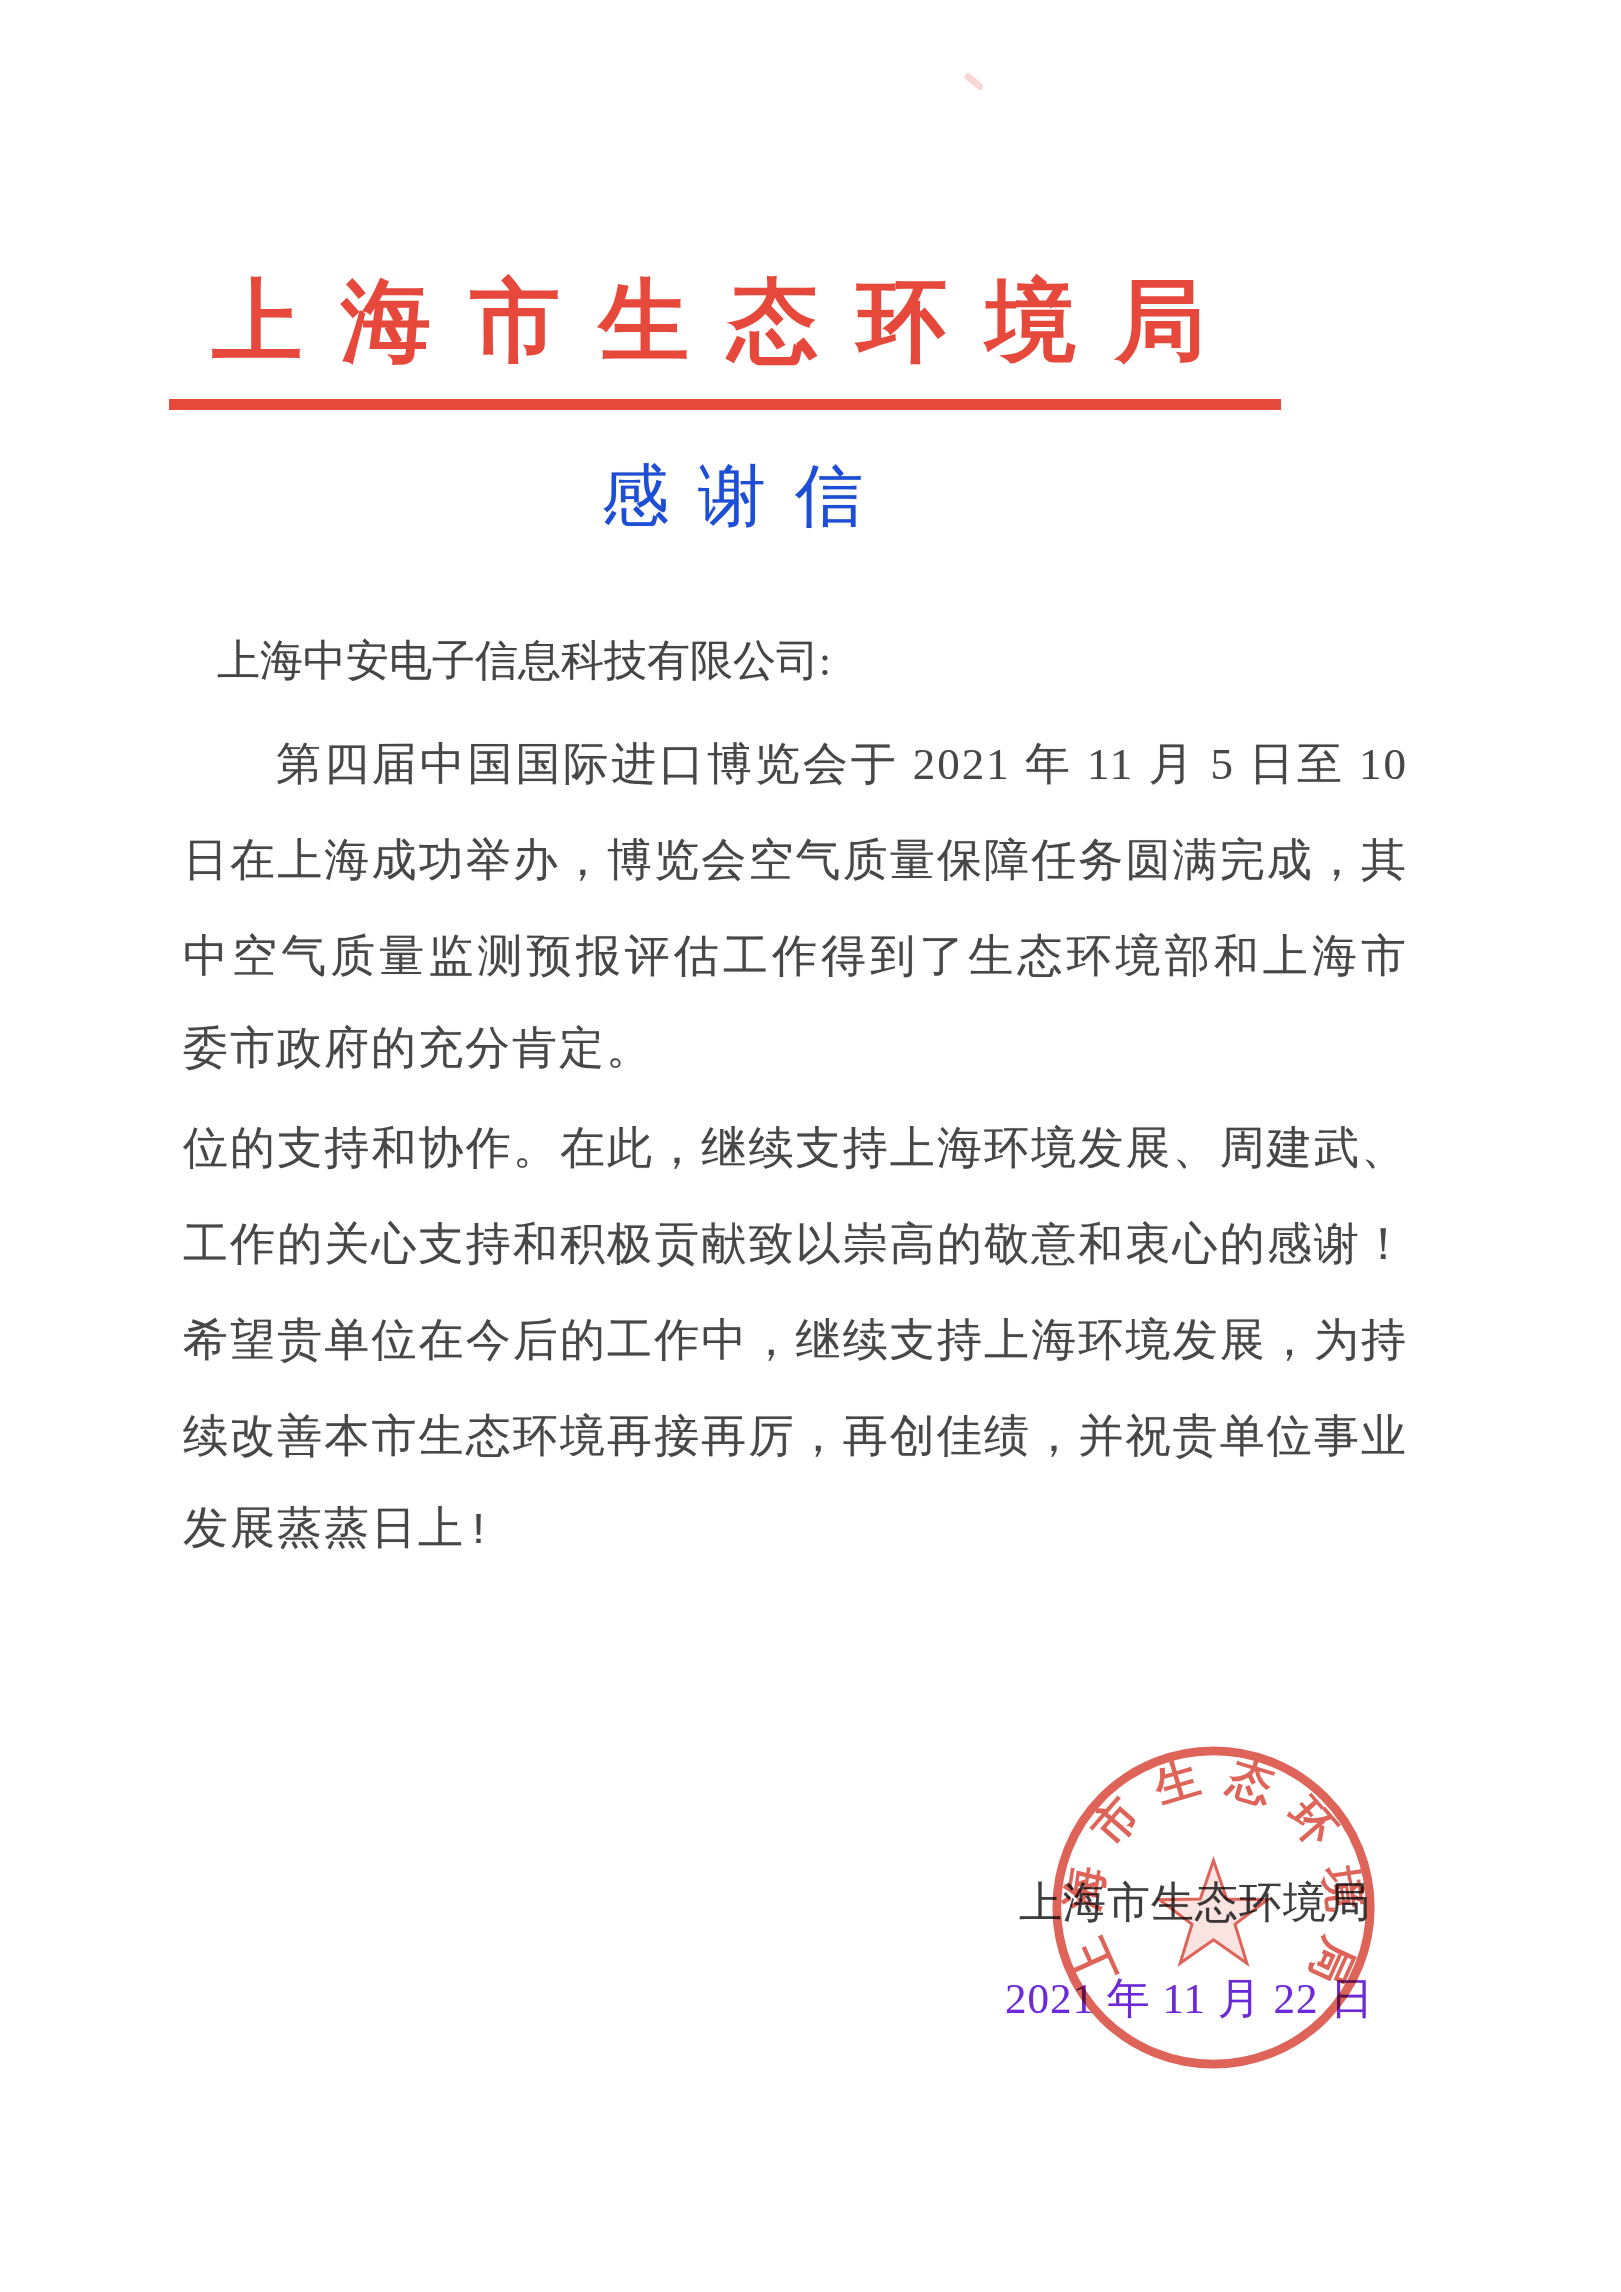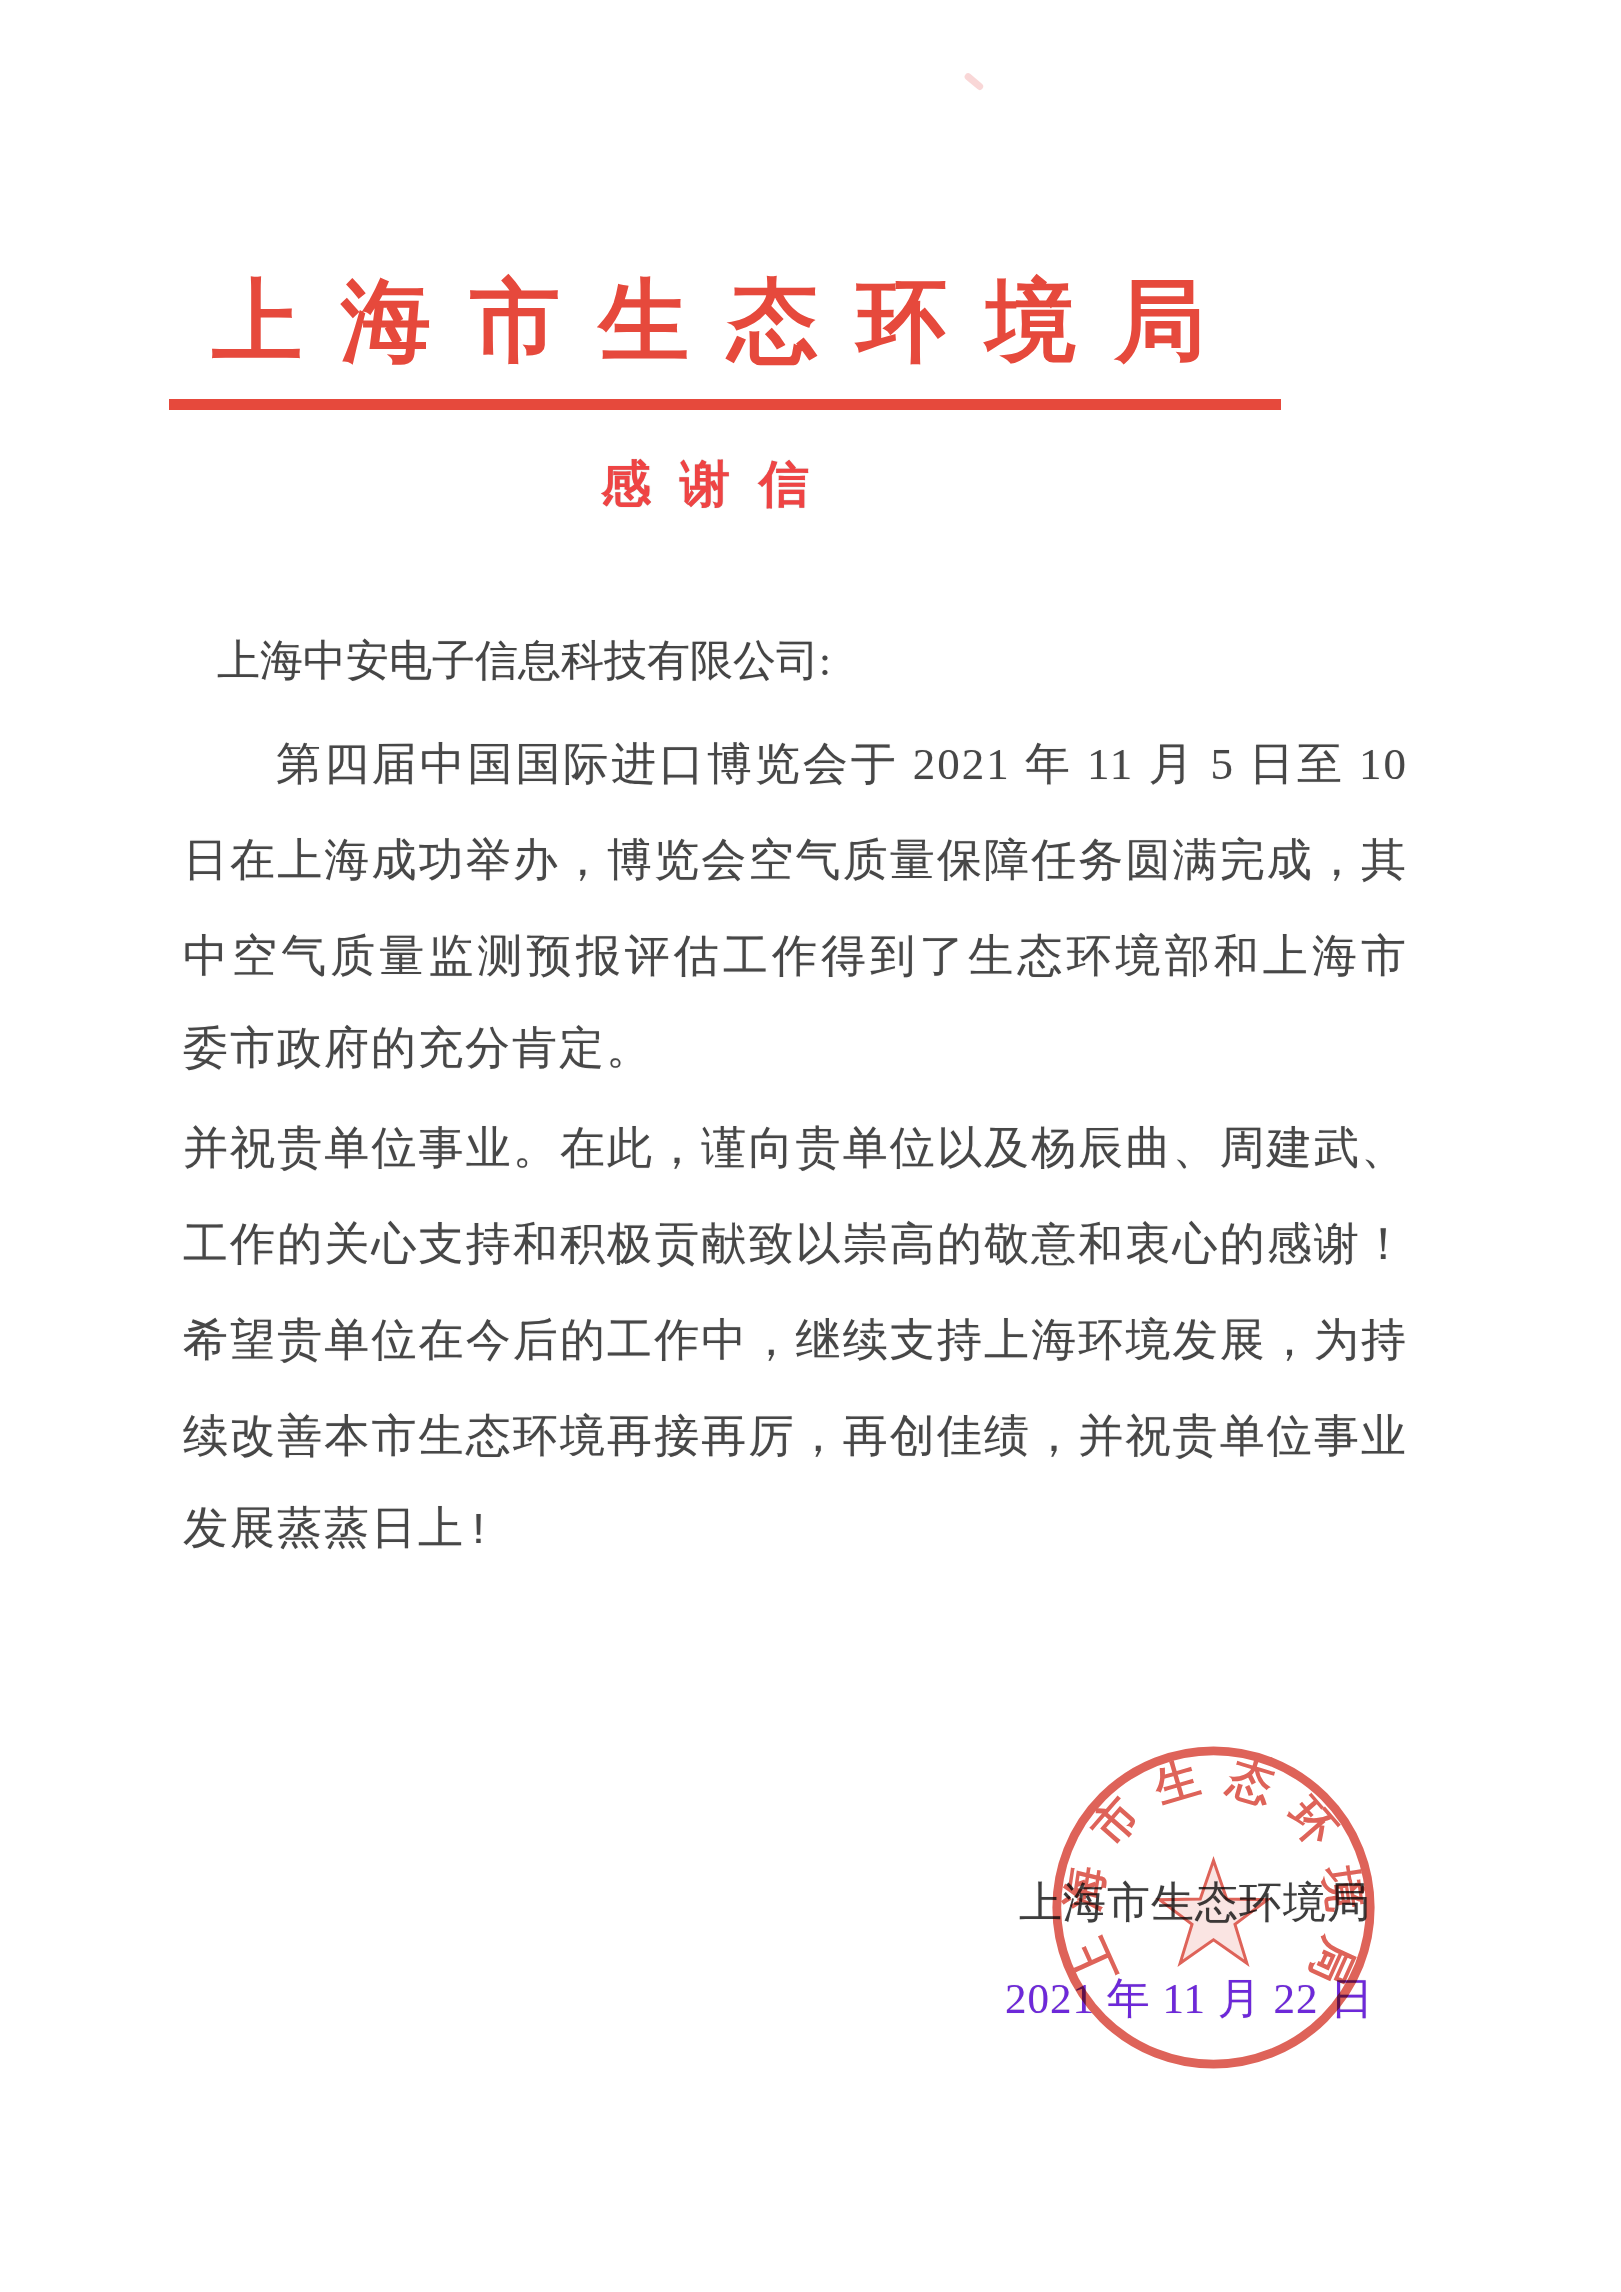--- a/index.html
+++ b/index.html
@@ -26,24 +26,24 @@
   .letterhead-rule {
     position: absolute;
     left: 169px; top: 399px;
     width: 1112px; height: 10.8px;
   }
 
   
   .letter-title {
     position: absolute;
     left: 601px; top: 451px;
-    font-size: 50px;
-    font-weight: bold;
+    font-size: 68px;
+    font-weight: normal;
     letter-spacing: 29px;
-    color: #ef4444;
+    color: #1d4ed8;
     white-space: nowrap;
     text-shadow: 0 0 1px rgba(60,60,60,0.4);
   }
 
   
   .recipient {
     position: absolute;
     left: 217px; top: 632px;
     font-size: 43px;
     color: #454545;
@@ -130,21 +130,21 @@
 
   <div class="letter-title">感谢信</div>
 
   <div class="recipient">上海中安电子信息科技有限公司:</div>
 
   <div class="body-block">
     <div class="body-line indent">第四届中国国际进口博览会于 2021 年 11 月 5 日至 10</div>
     <div class="body-line">日在上海成功举办，博览会空气质量保障任务圆满完成，其</div>
     <div class="body-line">中空气质量监测预报评估工作得到了生态环境部和上海市</div>
     <div class="body-line para-end">委市政府的充分肯定。</div>
-    <div class="body-line">并祝贵单位事业。在此，谨向贵单位以及杨辰曲、周建武、</div>
+    <div class="body-line">位的支持和协作。在此，继续支持上海环境发展、周建武、</div>
     <div class="body-line">工作的关心支持和积极贡献致以崇高的敬意和衷心的感谢！</div>
     <div class="body-line">希望贵单位在今后的工作中，继续支持上海环境发展，为持</div>
     <div class="body-line">续改善本市生态环境再接再厉，再创佳绩，并祝贵单位事业</div>
     <div class="body-line para-end">发展蒸蒸日上!</div>
   </div>
 
   <div class="signature">上海市生态环境局</div>
 
   <div class="date">2021 年 11 月 22 日</div>
 

